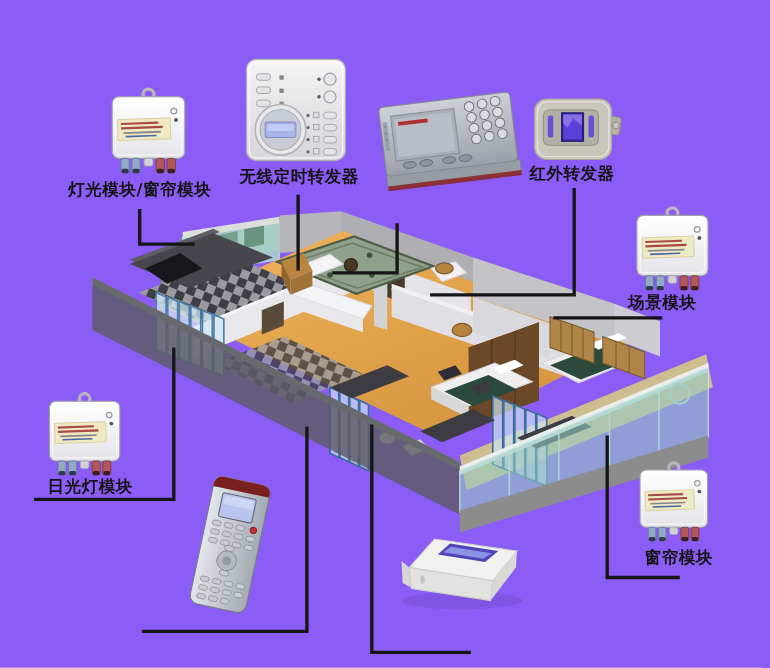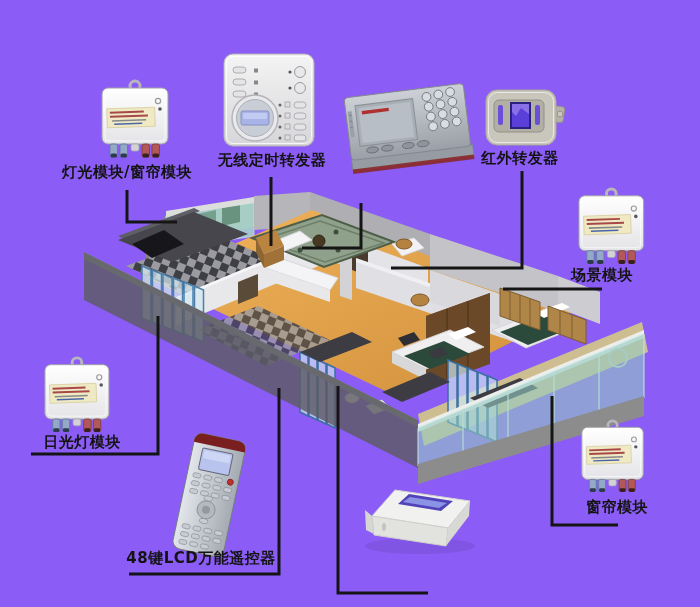--- a/index.html
+++ b/index.html
@@ -354,15 +354,14 @@
     <ellipse cx="384" cy="527" rx="2" ry="4" fill="#c4c4c0"></ellipse>
   </g>
 </svg>
 
   <div class="lbl" style="left:127px;top:163px">灯光模块/窗帘模块</div>
   <div class="lbl" style="left:272px;top:151px">无线定时转发器</div>
   <div class="lbl" style="left:520px;top:149px">红外转发器</div>
   <div class="lbl" style="left:602px;top:266px">场景模块</div>
   <div class="lbl" style="left:617px;top:498px">窗帘模块</div>
   <div class="lbl" style="left:82px;top:433px">日光灯模块</div>
-  <div class="lbl" style="left:201px;top:549px">48键LCD万能遥控器</div>
 
 </div>
 
 </body></html>

